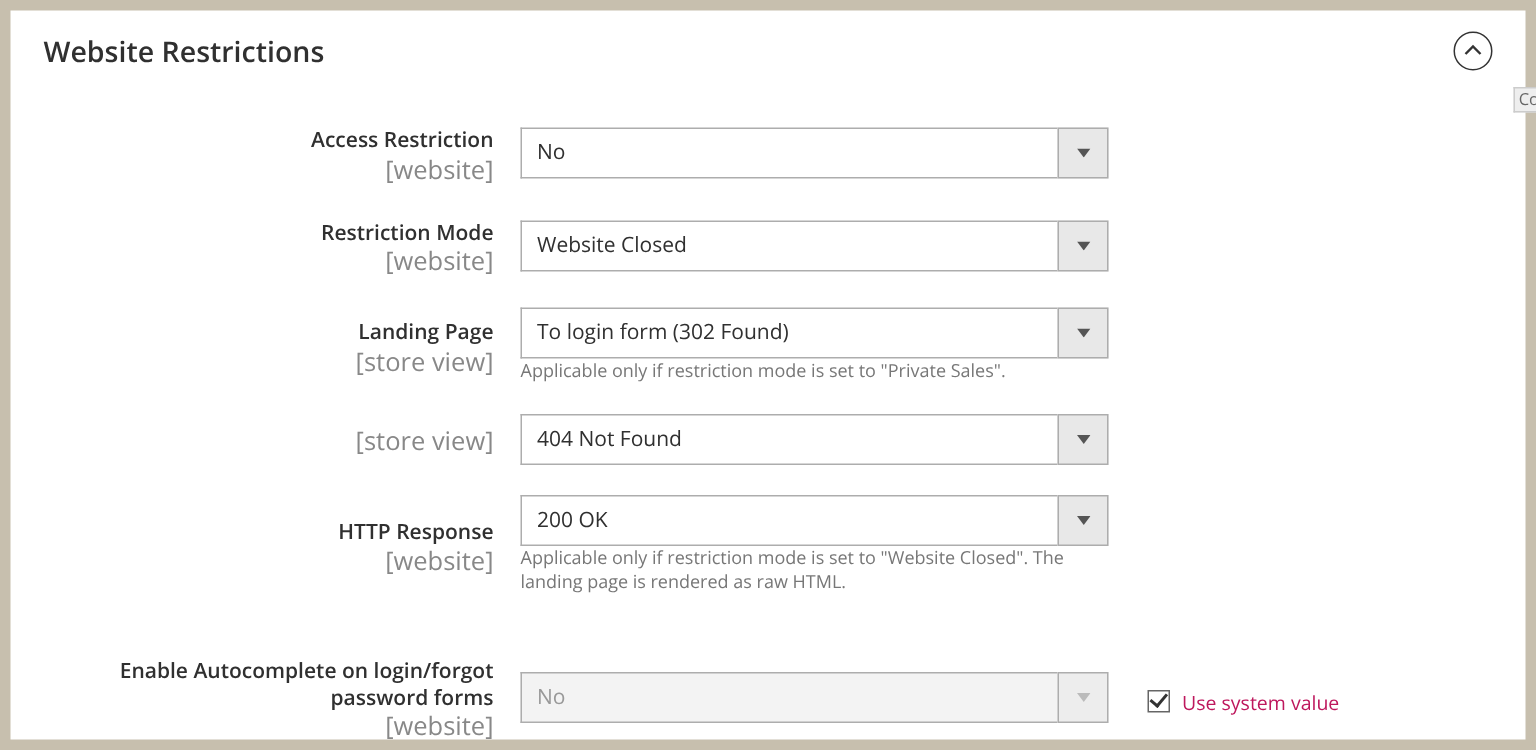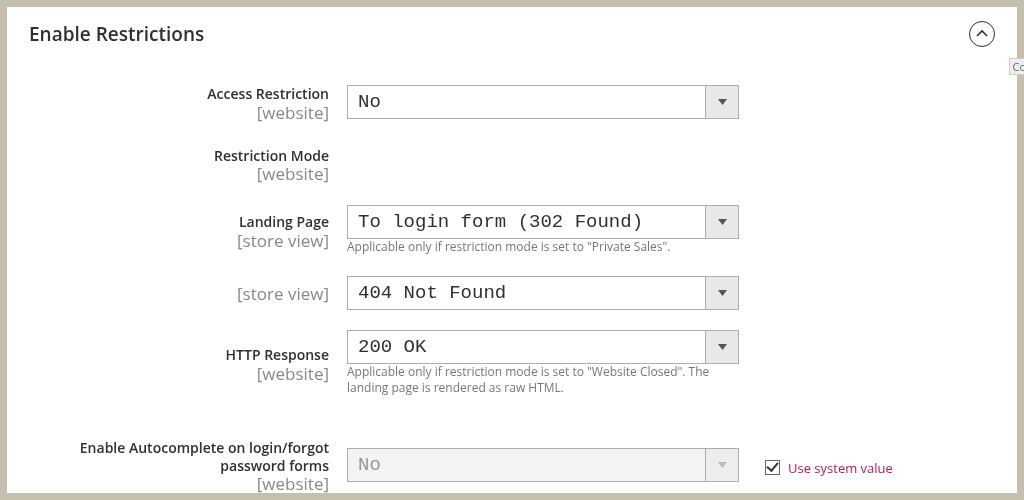--- a/index.html
+++ b/index.html
@@ -78,25 +78,24 @@
     display: flex;
     width: 100%;
   }
   .select-input {
     flex: 1;
     height: 34px;
     border: 1px solid #adadad;
     border-right: none;
     background: #fff;
     padding: 0 10px;
-    font-size: 19px;
+    font-size: 14px;
     color: #303030;
     display: flex;
     align-items: center;
-    font-family: Liberation Mono, monospace;
   }
   .select-btn {
     width: 34px;
     height: 34px;
     border: 1px solid #adadad;
     background: #e8e8e8;
     display: flex;
     align-items: center;
     justify-content: center;
     cursor: pointer;
@@ -160,21 +159,21 @@
     border-right: none;
     padding: 0 2px;
   }
 </style>
 </head>
 <body>
 
 <div class="panel">
 
   <div class="panel-header">
-    <div class="panel-title">Enable Restrictions</div>
+    <div class="panel-title">Website Restrictions</div>
     <div class="collapse-btn">
       <svg viewBox="0 0 12 12">
           <polyline points="1,8 6,3 11,8" fill="none" stroke="#333" stroke-width="1.6"></polyline>
         </svg>
     </div>
   </div>
 
   <div class="form-area">
 
     <div class="row">
@@ -192,20 +191,30 @@
           </div>
         </div>
       </div>
     </div>
 
     <div class="row">
       <div class="label-col">
         <div class="label-main">Restriction Mode</div>
         <div class="label-scope">[website]</div>
       </div>
+      <div class="control-col">
+        <div class="select-wrap">
+          <div class="select-input">Website Closed</div>
+          <div class="select-btn">
+            <svg width="9" height="6" viewBox="0 0 9 6">
+                <polygon points="0,0 9,0 4.5,6" fill="#555"></polygon>
+              </svg>
+          </div>
+        </div>
+      </div>
     </div>
 
     <div class="row">
       <div class="label-col">
         <div class="label-main">Landing Page</div>
         <div class="label-scope">[store view]</div>
       </div>
       <div class="control-col">
         <div class="select-wrap">
           <div class="select-input">To login form (302 Found)</div>

